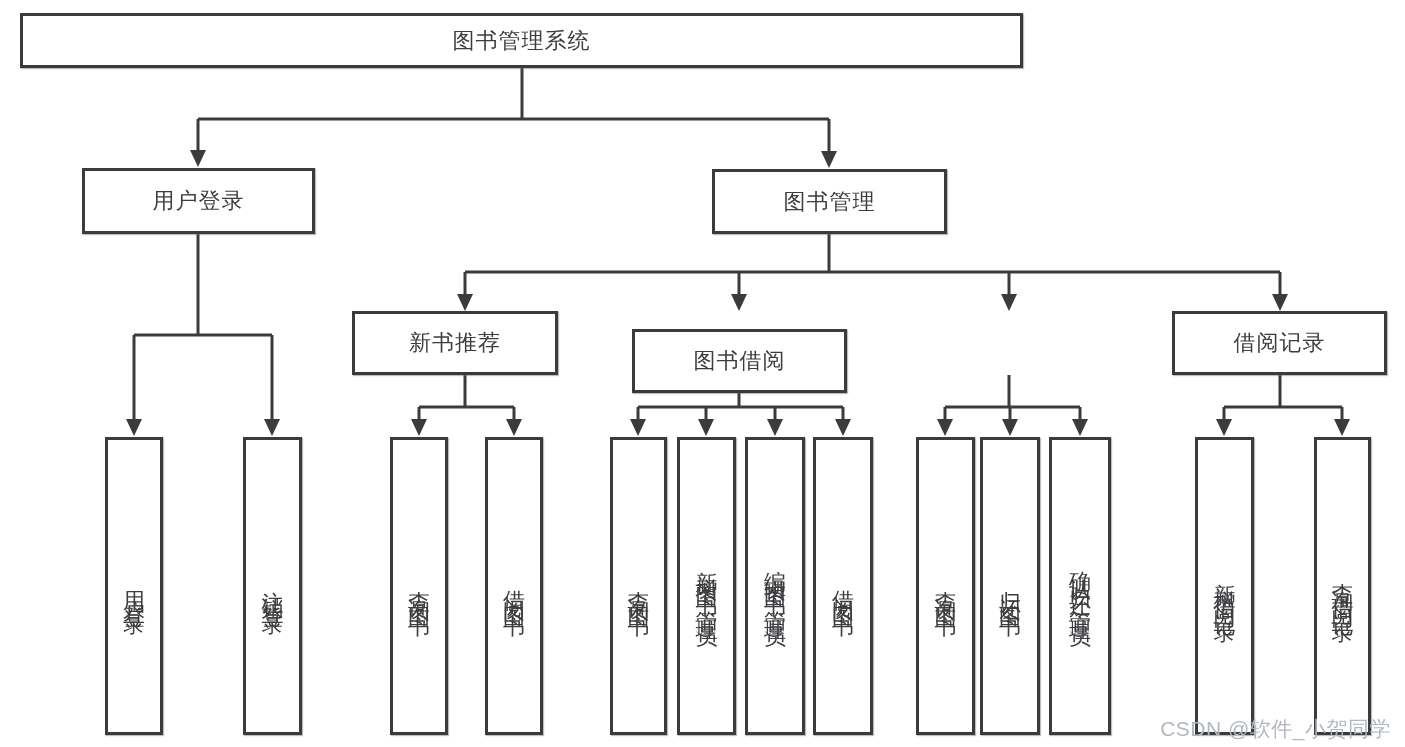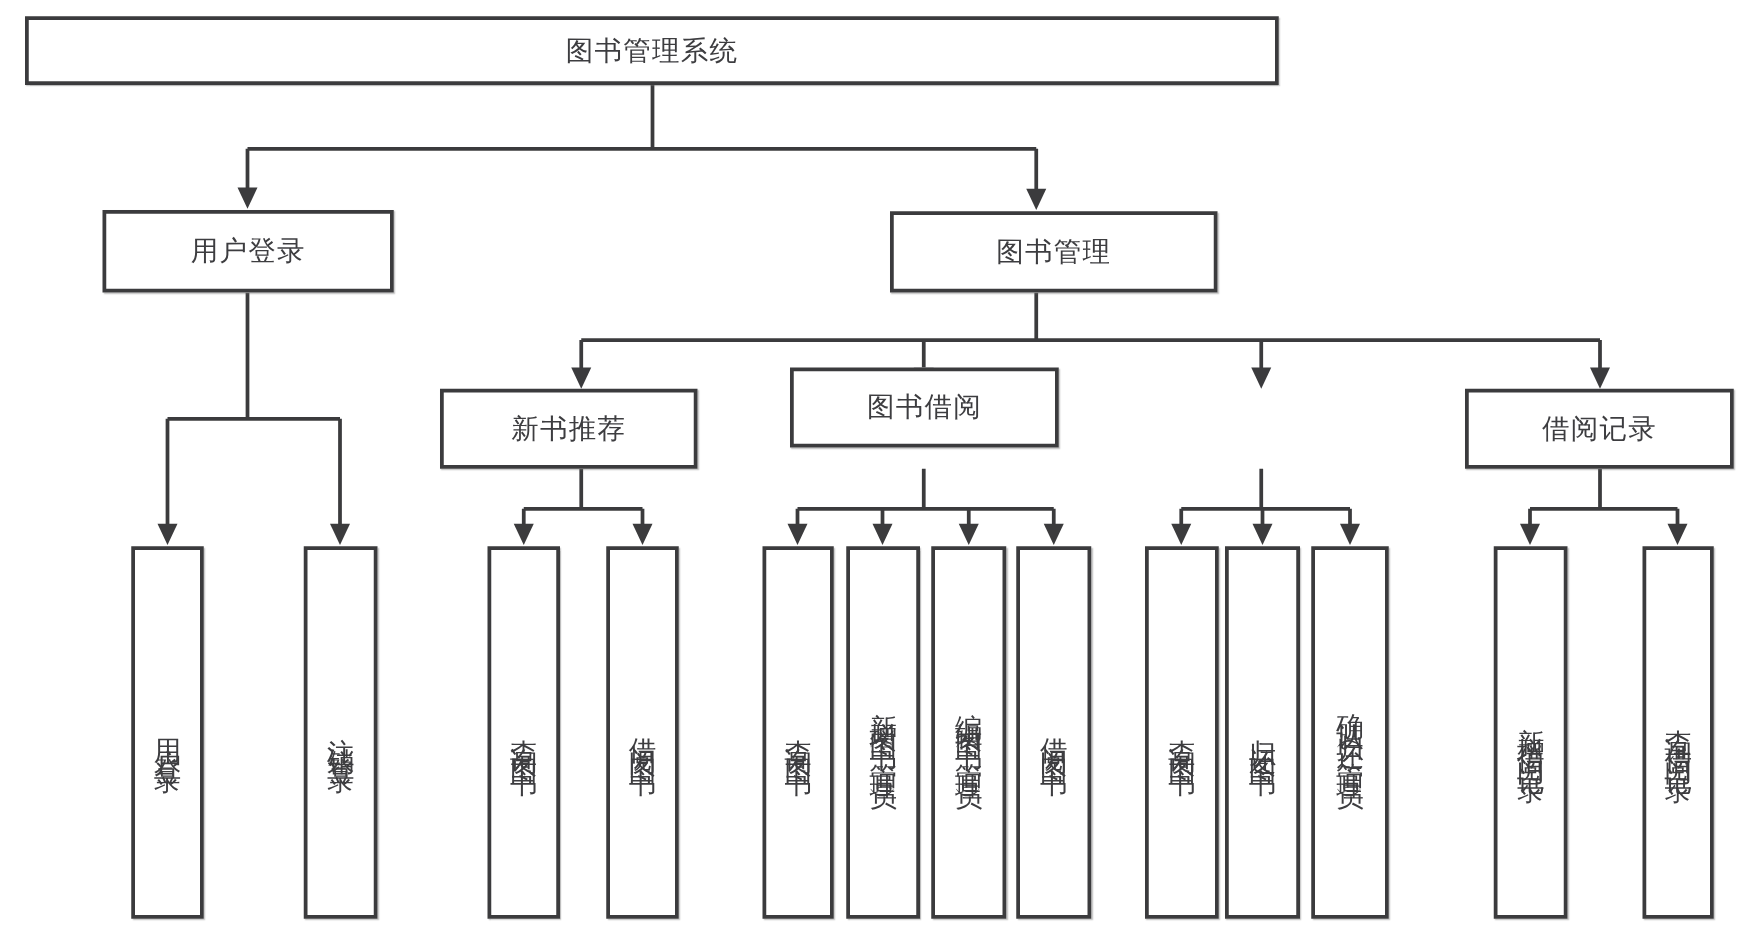--- a/index.html
+++ b/index.html
@@ -98,37 +98,38 @@
       <polygon points="1002,419 1018,419 1010,436"></polygon>
       <polygon points="1072,419 1088,419 1080,436"></polygon>
       <polygon points="1216,419 1232,419 1224,436"></polygon>
       <polygon points="1334,419 1350,419 1342,436"></polygon>
     </g>
   </svg>
 
   <div class="node" style="left:20px;top:13px;width:1003px;height:55px">图书管理系统</div>
 
   <div class="node" style="left:82px;top:168px;width:233px;height:66px">用户登录</div>
-  <div class="node" style="left:712px;top:169px;width:262px;height:65px">图书管理</div>
+  <div class="node" style="left:712px;top:169px;width:235px;height:65px">图书管理</div>
 
   <div class="node" style="left:352px;top:311px;width:206px;height:64px">新书推荐</div>
-  <div class="node" style="left:632px;top:294px;width:215px;height:64px">图书借阅</div>
+  <div class="node" style="left:632px;top:329px;width:215px;height:64px">图书借阅</div>
   <div class="node" style="left:1172px;top:311px;width:215px;height:64px">借阅记录</div>
 
   <div class="node v" style="left:105px;top:437px;width:58px;height:298px">用户登录</div>
   <div class="node v" style="left:243px;top:437px;width:59px;height:298px">注销登录</div>
 
   <div class="node v" style="left:390px;top:437px;width:58px;height:298px">查询图书</div>
   <div class="node v" style="left:485px;top:437px;width:58px;height:298px">借阅图书</div>
 
   <div class="node v" style="left:610px;top:437px;width:57px;height:298px">查询图书</div>
   <div class="node v" style="left:677px;top:437px;width:59px;height:298px">新增图书（管理员）</div>
   <div class="node v" style="left:745px;top:437px;width:60px;height:298px">编辑图书（管理员）</div>
   <div class="node v" style="left:813px;top:437px;width:60px;height:298px">借阅图书</div>
 
   <div class="node v" style="left:916px;top:437px;width:59px;height:298px">查询图书</div>
   <div class="node v" style="left:980px;top:437px;width:60px;height:298px">归还图书</div>
   <div class="node v" style="left:1049px;top:437px;width:62px;height:298px">确认归还（管理员）</div>
 
   <div class="node v" style="left:1195px;top:437px;width:59px;height:298px">新增借阅记录</div>
   <div class="node v" style="left:1314px;top:437px;width:57px;height:298px">查询借阅记录</div>
 
+  <div class="watermark">CSDN @软件_小贺同学</div>
 </div>
 
 </body></html>

